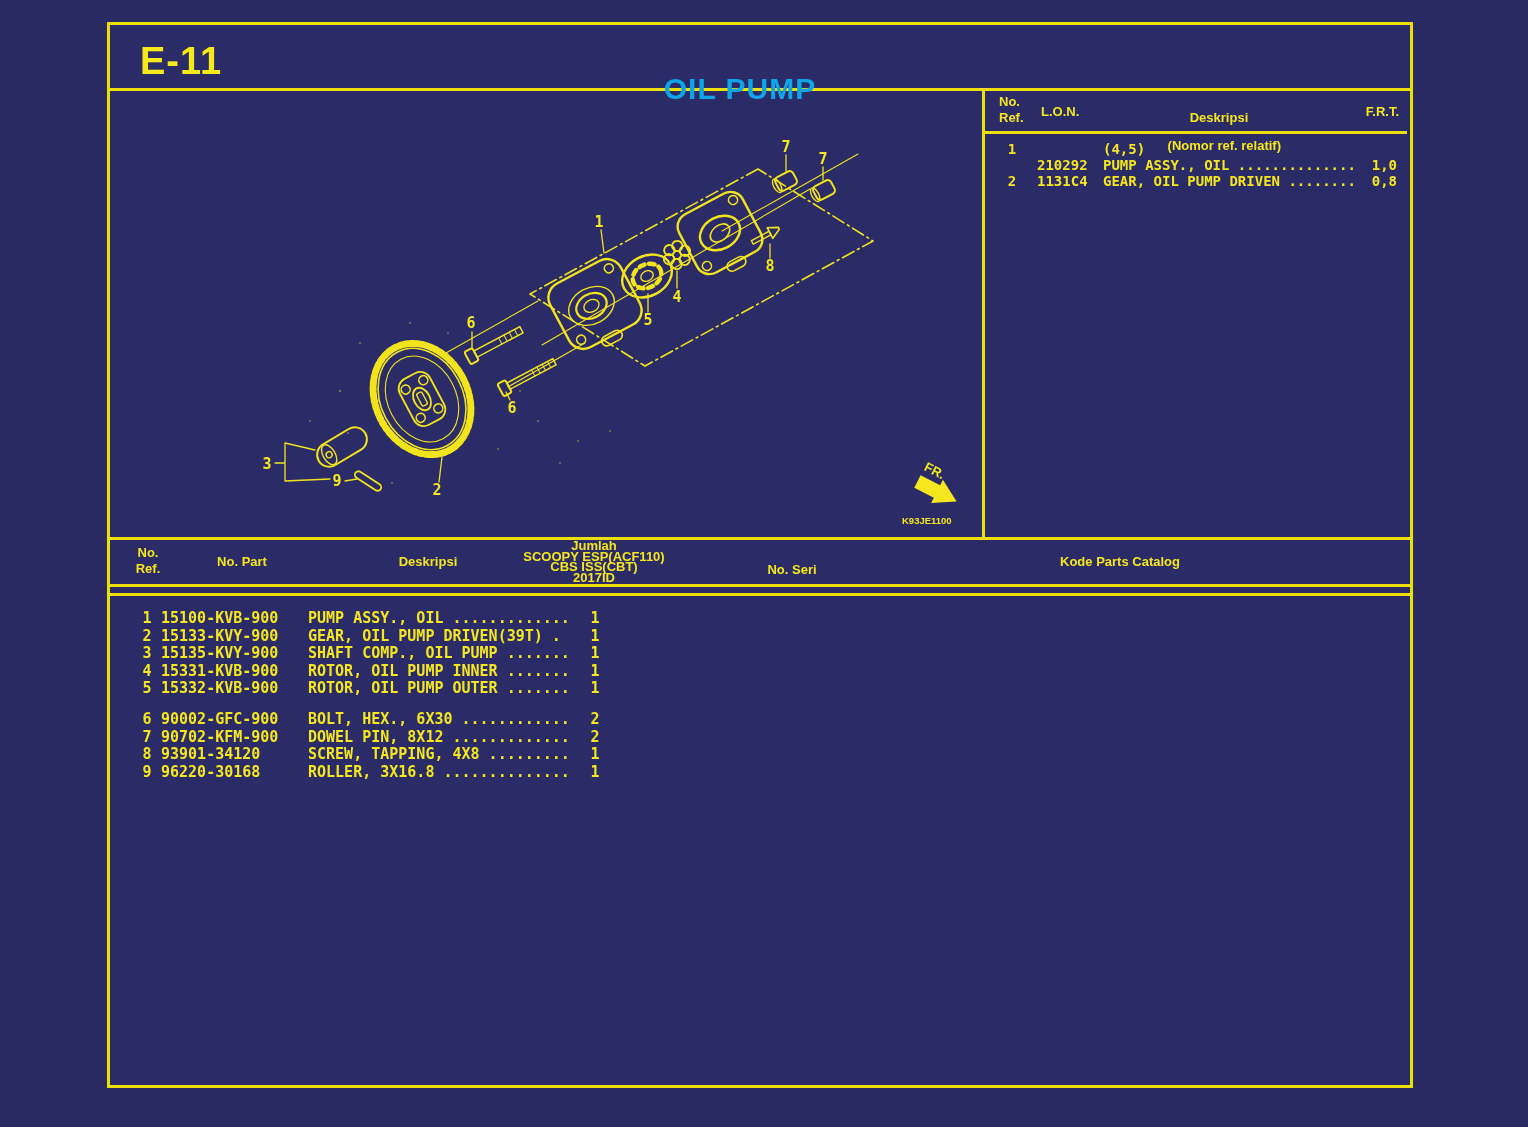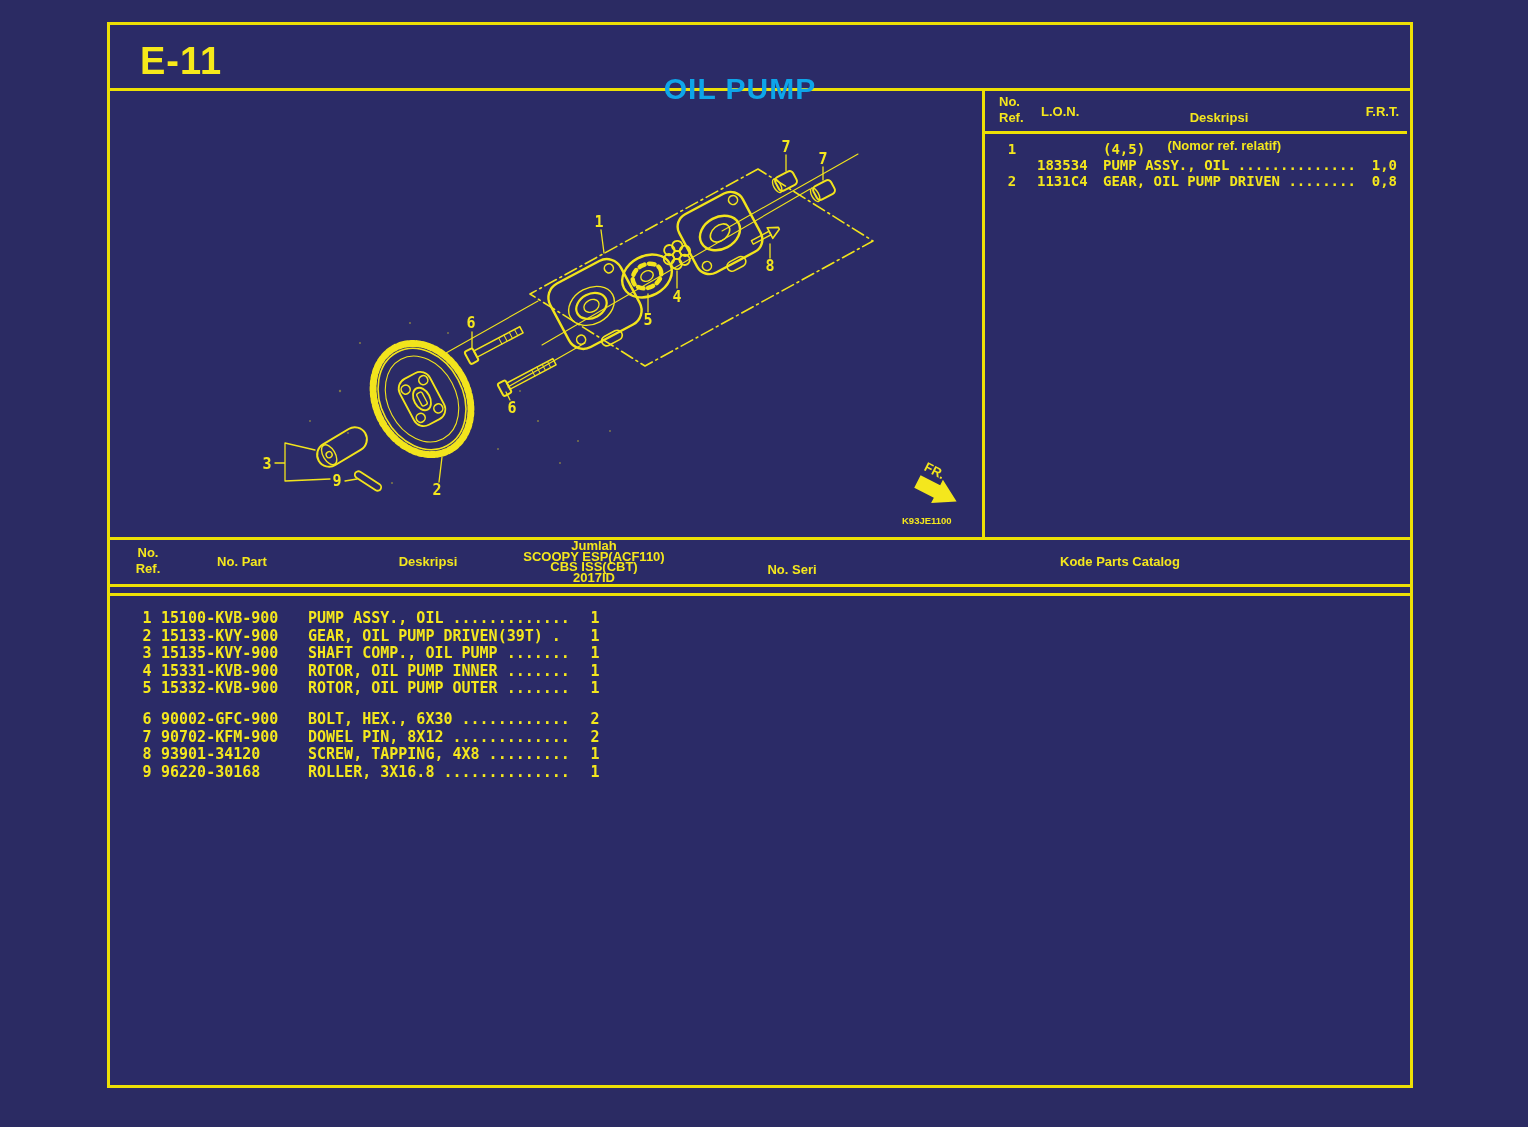--- a/index.html
+++ b/index.html
@@ -230,21 +230,21 @@
         <div>No.</div>
         <div>Ref.</div>
       </div>
       <div class="rph-lon">L.O.N.</div>
       <div class="rph-desc1">(Nomor ref. relatif)</div>
       <div class="rph-desc2">Deskripsi</div>
       <div class="rph-frt">F.R.T.</div>
     </div>
     <div class="rp-body" id="rp-body">
         <div class="rp-row"><span class="rp-ref">1</span><span class="rp-lon"></span><span class="rp-desc">(4,5)</span><span class="rp-frt"></span></div>
-        <div class="rp-row"><span class="rp-ref"></span><span class="rp-lon">183534</span><span class="rp-desc">PUMP ASSY., OIL ..............</span><span class="rp-frt">1,0</span></div>
+        <div class="rp-row"><span class="rp-ref"></span><span class="rp-lon">210292</span><span class="rp-desc">PUMP ASSY., OIL ..............</span><span class="rp-frt">1,0</span></div>
         <div class="rp-row"><span class="rp-ref">2</span><span class="rp-lon">1131C4</span><span class="rp-desc">GEAR, OIL PUMP DRIVEN ........</span><span class="rp-frt">0,8</span></div>
       </div>
   </div>
 
   <div class="pt-header">
     <div class="pth-ref">
       <div>No.</div>
       <div>Ref.</div>
     </div>
     <div class="pth-part">No. Part</div>

